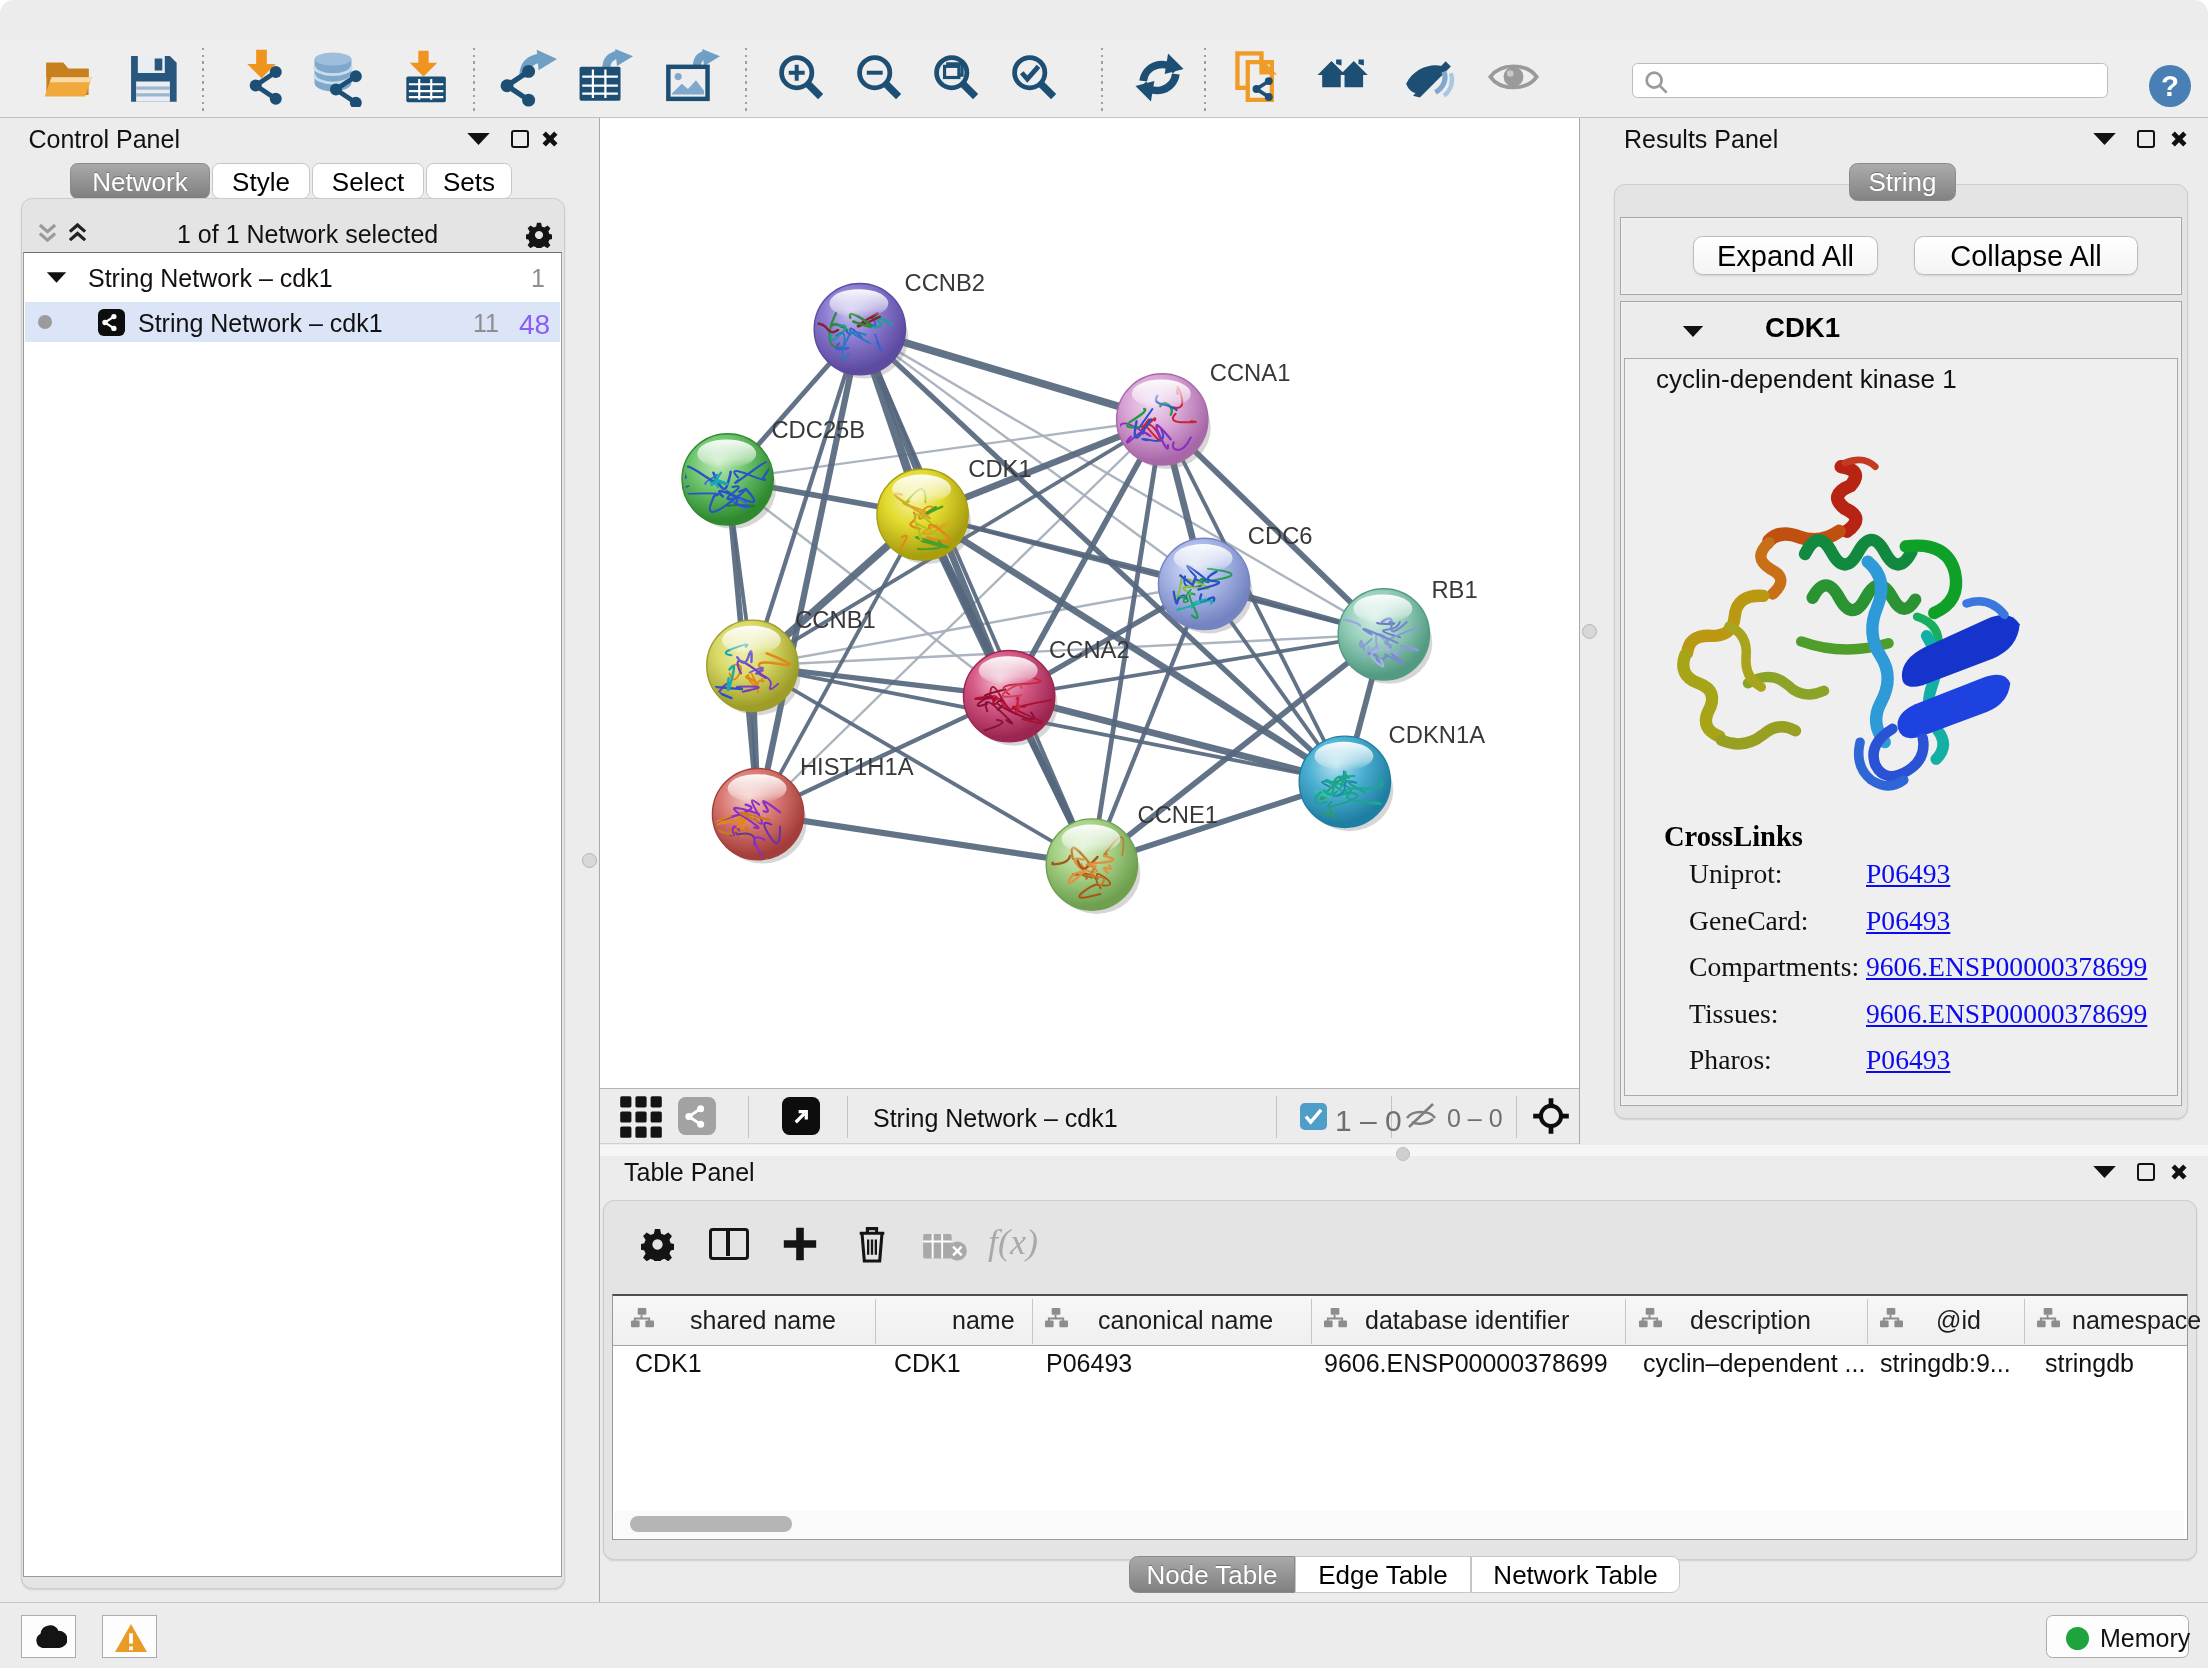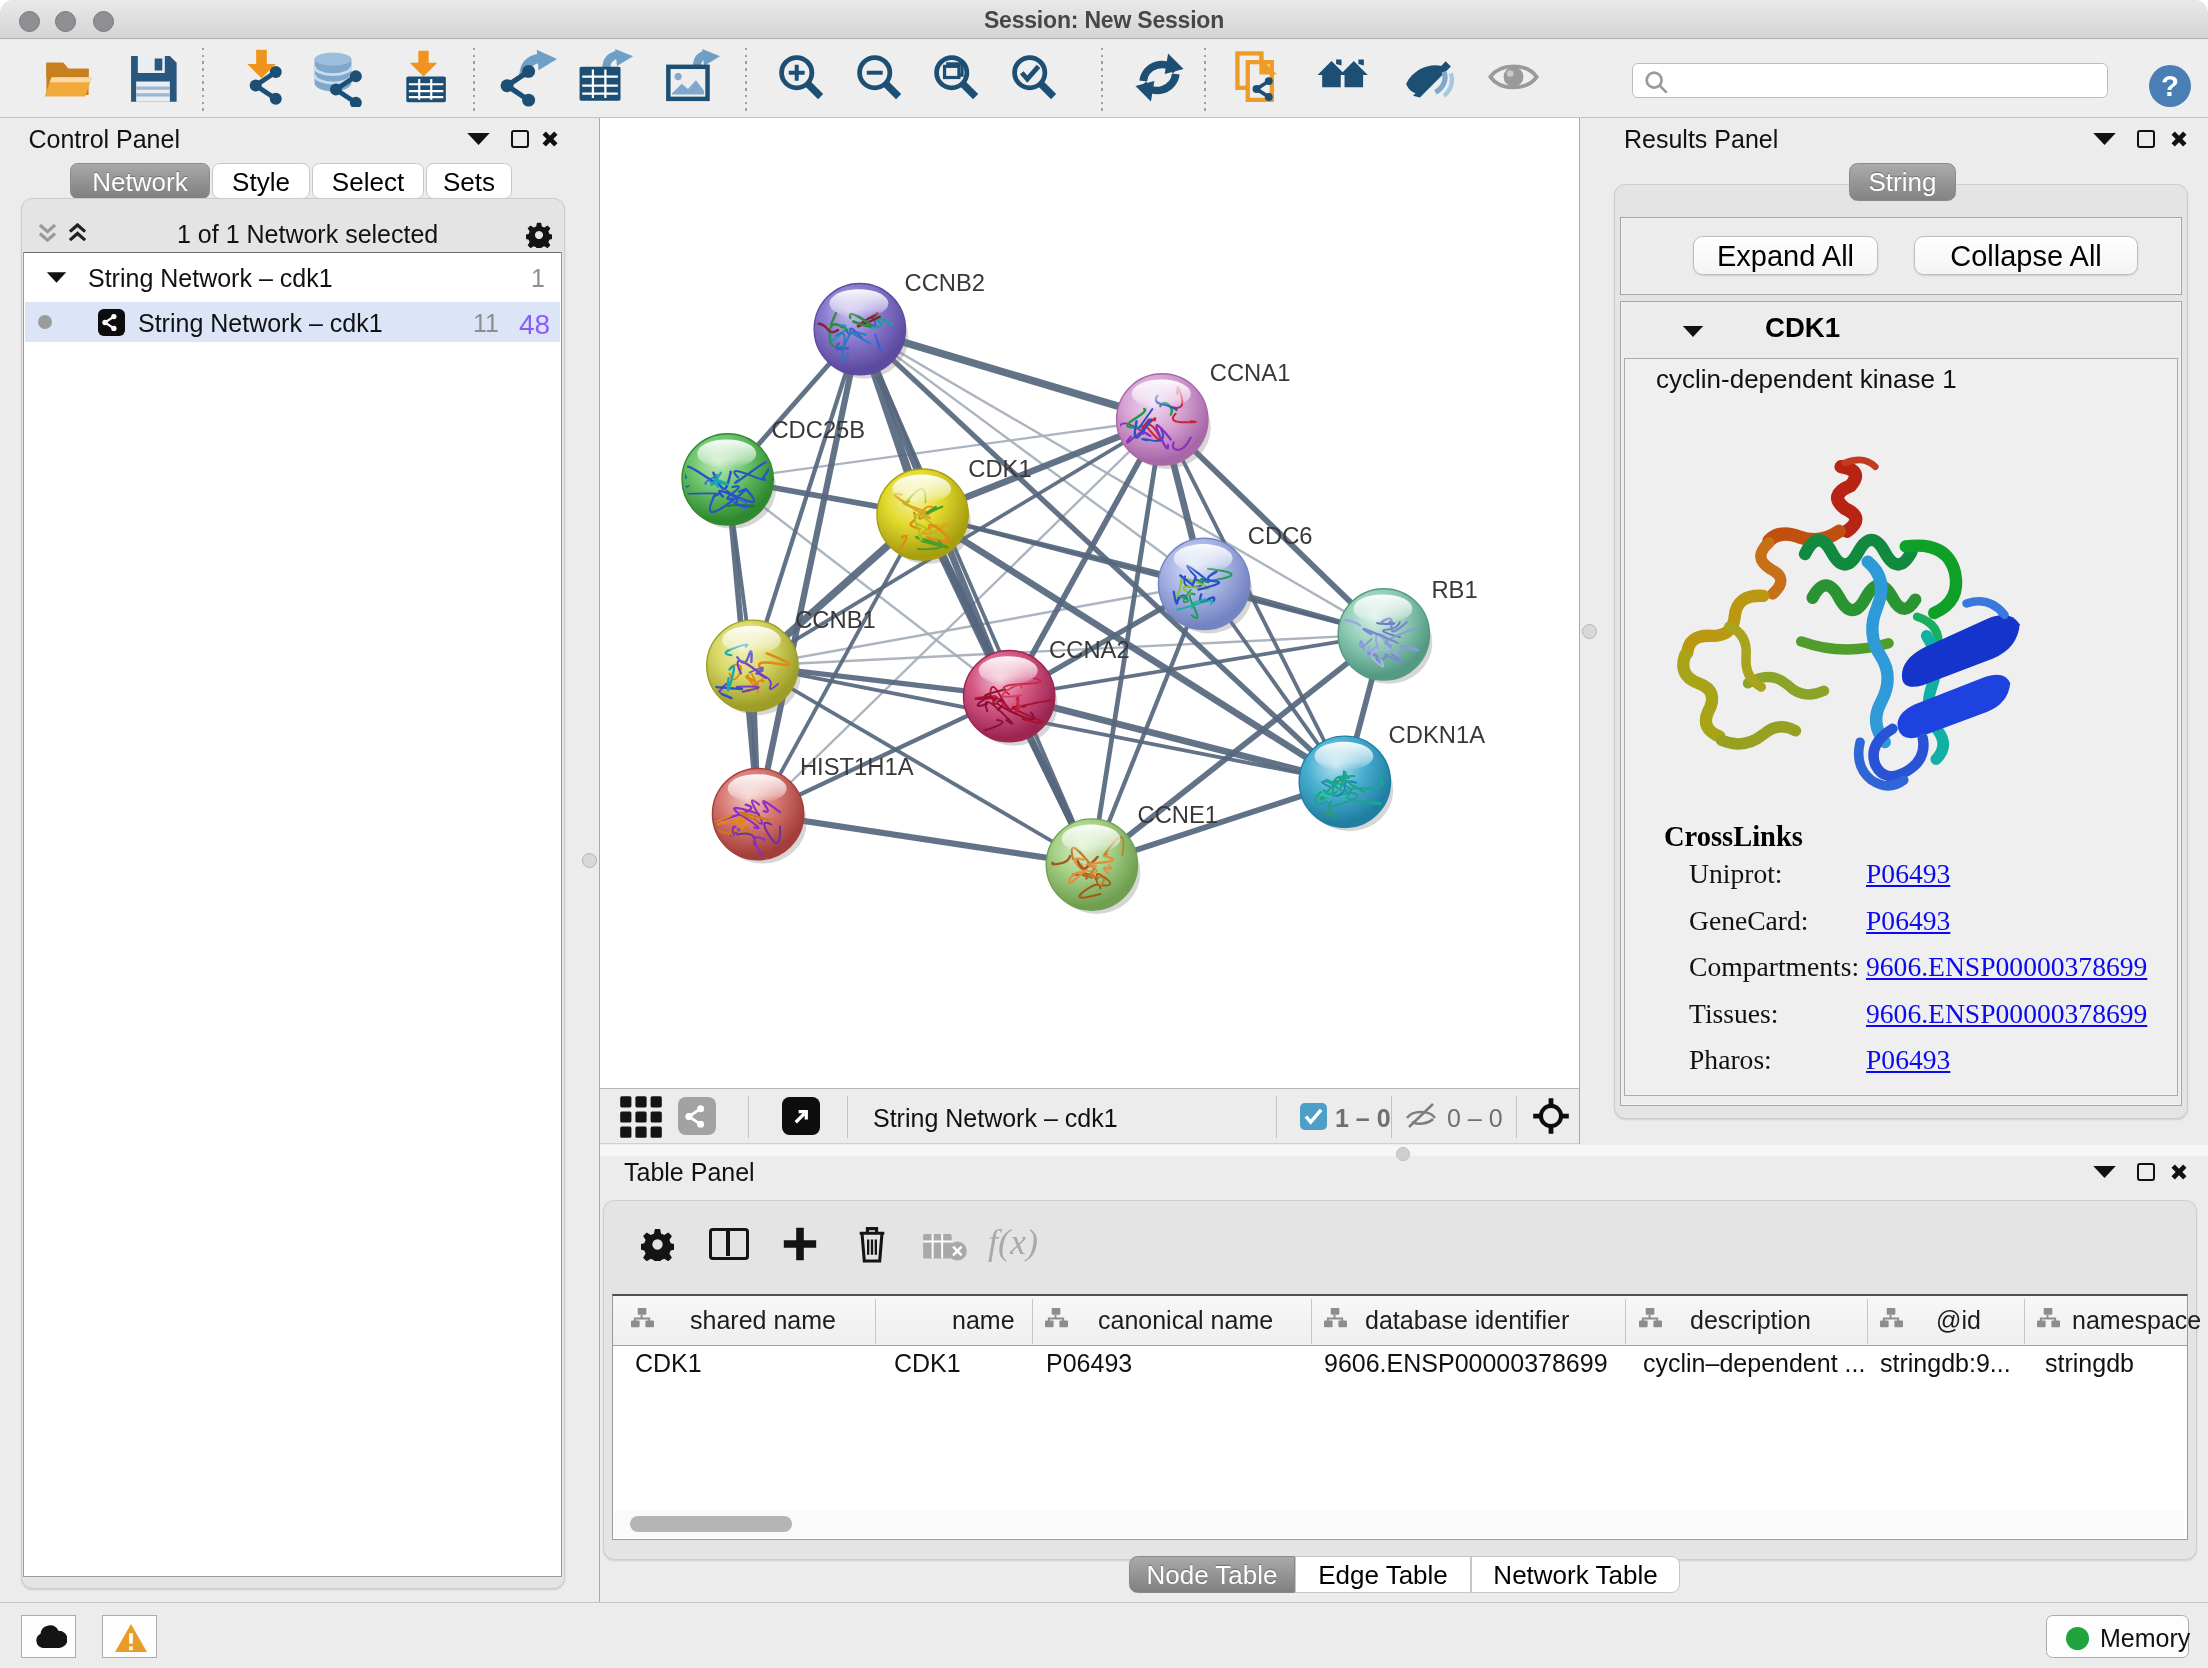--- a/index.html
+++ b/index.html
@@ -16,26 +16,20 @@
 .vline{position:absolute;top:118px;width:1px;background:#a9a9a9;}
 .ctab{position:absolute;height:36px;border:1px solid #c6c6c6;border-radius:7.6px;background:#fff;color:#000;font-size:26px;text-align:center;}
 .ctab.sel{background:linear-gradient(#a9a9a9,#7f7f7f);color:#fff;border-color:#8a8a8a;text-shadow:0 -1px 1px rgba(0,0,0,0.3);}
 .rbox{background:#e4e4e4;border:1px solid #cccccc;border-radius:11.4px;box-shadow:0 1px 1.9px rgba(0,0,0,0.12);}
 .bevel{border:1.9px solid #a6a6a6;box-shadow:inset 0 0 0 1px #f2f2f2;background:#ececec;}
 .btn{background:linear-gradient(#ffffff,#f4f4f4);border:1px solid #bdbdbd;border-radius:9.5px;font-size:29px;color:#000;text-align:center;box-shadow:0 1px 1.9px rgba(0,0,0,0.12);}
 a.lnk{color:#0b0bee;}
 </style></head>
 <body>
 <div class="win">
-<div class="titlebar">
-<div class="tl" style="left:19px;"></div>
-<div class="tl" style="left:55px;"></div>
-<div class="tl" style="left:93px;"></div>
-<div class="title">Session: New Session</div>
-</div>
 <div class="toolbar">
 <div class="tsep" style="left:202px;"></div>
 <div class="tsep" style="left:473px;"></div>
 <div class="tsep" style="left:745px;"></div>
 <div class="tsep" style="left:1101px;"></div>
 <div class="tsep" style="left:1204px;"></div>
 <svg class="abs" style="left:43px;top:10.5px;" width="54" height="54" viewBox="0 0 64 64">
         <path d="M4 14 h20 l6 7 h24 v10 H4z" fill="#b36b12"></path>
         <path d="M4 14 h20 l6 7 h24 v31 H4z" fill="#c87f1e"></path>
         <path d="M10 31 h48 l-8 23 H2z" fill="#f2a93b"></path>
@@ -655,21 +649,21 @@
       <svg style="position:absolute;left:7.6px;top:7.6px;" width="23" height="23" viewBox="0 0 24 24">
         <path d="M6 18 L15 9 M9 7 h8 v8" fill="none" stroke="#fff" stroke-width="3.4"></path>
       </svg>
     </div>
 <div class="abs" style="left:873px;top:1104px;font-size:25px;color:#111;font-weight:normal;white-space:nowrap;">String Network – cdk1</div>
 <div class="abs" style="left:1300px;top:1103px;width:27px;height:27px;background:#4e9ec7;border-radius:4.8px;">
       <svg style="position:absolute;left:3.8px;top:4.8px;" width="19" height="17" viewBox="0 0 20 18">
         <path d="M2 9 l5 6 L18 2" fill="none" stroke="#fff" stroke-width="3.6"></path>
       </svg>
     </div>
-<div class="abs" style="left:1335px;top:1104px;font-size:25px;color:#6f6f6f;font-weight:bold;white-space:nowrap;">1 – 0</div>
+<div class="abs" style="left:1335px;top:1104px;font-size:30px;color:#6f6f6f;font-weight:normal;white-space:nowrap;">1 – 0</div>
 <svg class="abs" style="left:1405px;top:1101px;" width="32" height="30" viewBox="0 0 64 60">
       <g stroke="#7d7d7d" fill="none" stroke-width="5">
         <path d="M4 34 C14 18 50 18 60 34"></path>
         <path d="M14 42 C24 48 46 46 56 36"></path>
         <path d="M8 52 L56 6"></path>
       </g>
     </svg>
 <div class="abs" style="left:1447px;top:1104px;font-size:25px;color:#6f6f6f;font-weight:normal;white-space:nowrap;">0 – 0</div>
 <svg class="abs" style="left:1532px;top:1097px;" width="38" height="38" viewBox="0 0 64 64">
       <g stroke="#0d0d0d" fill="none">

